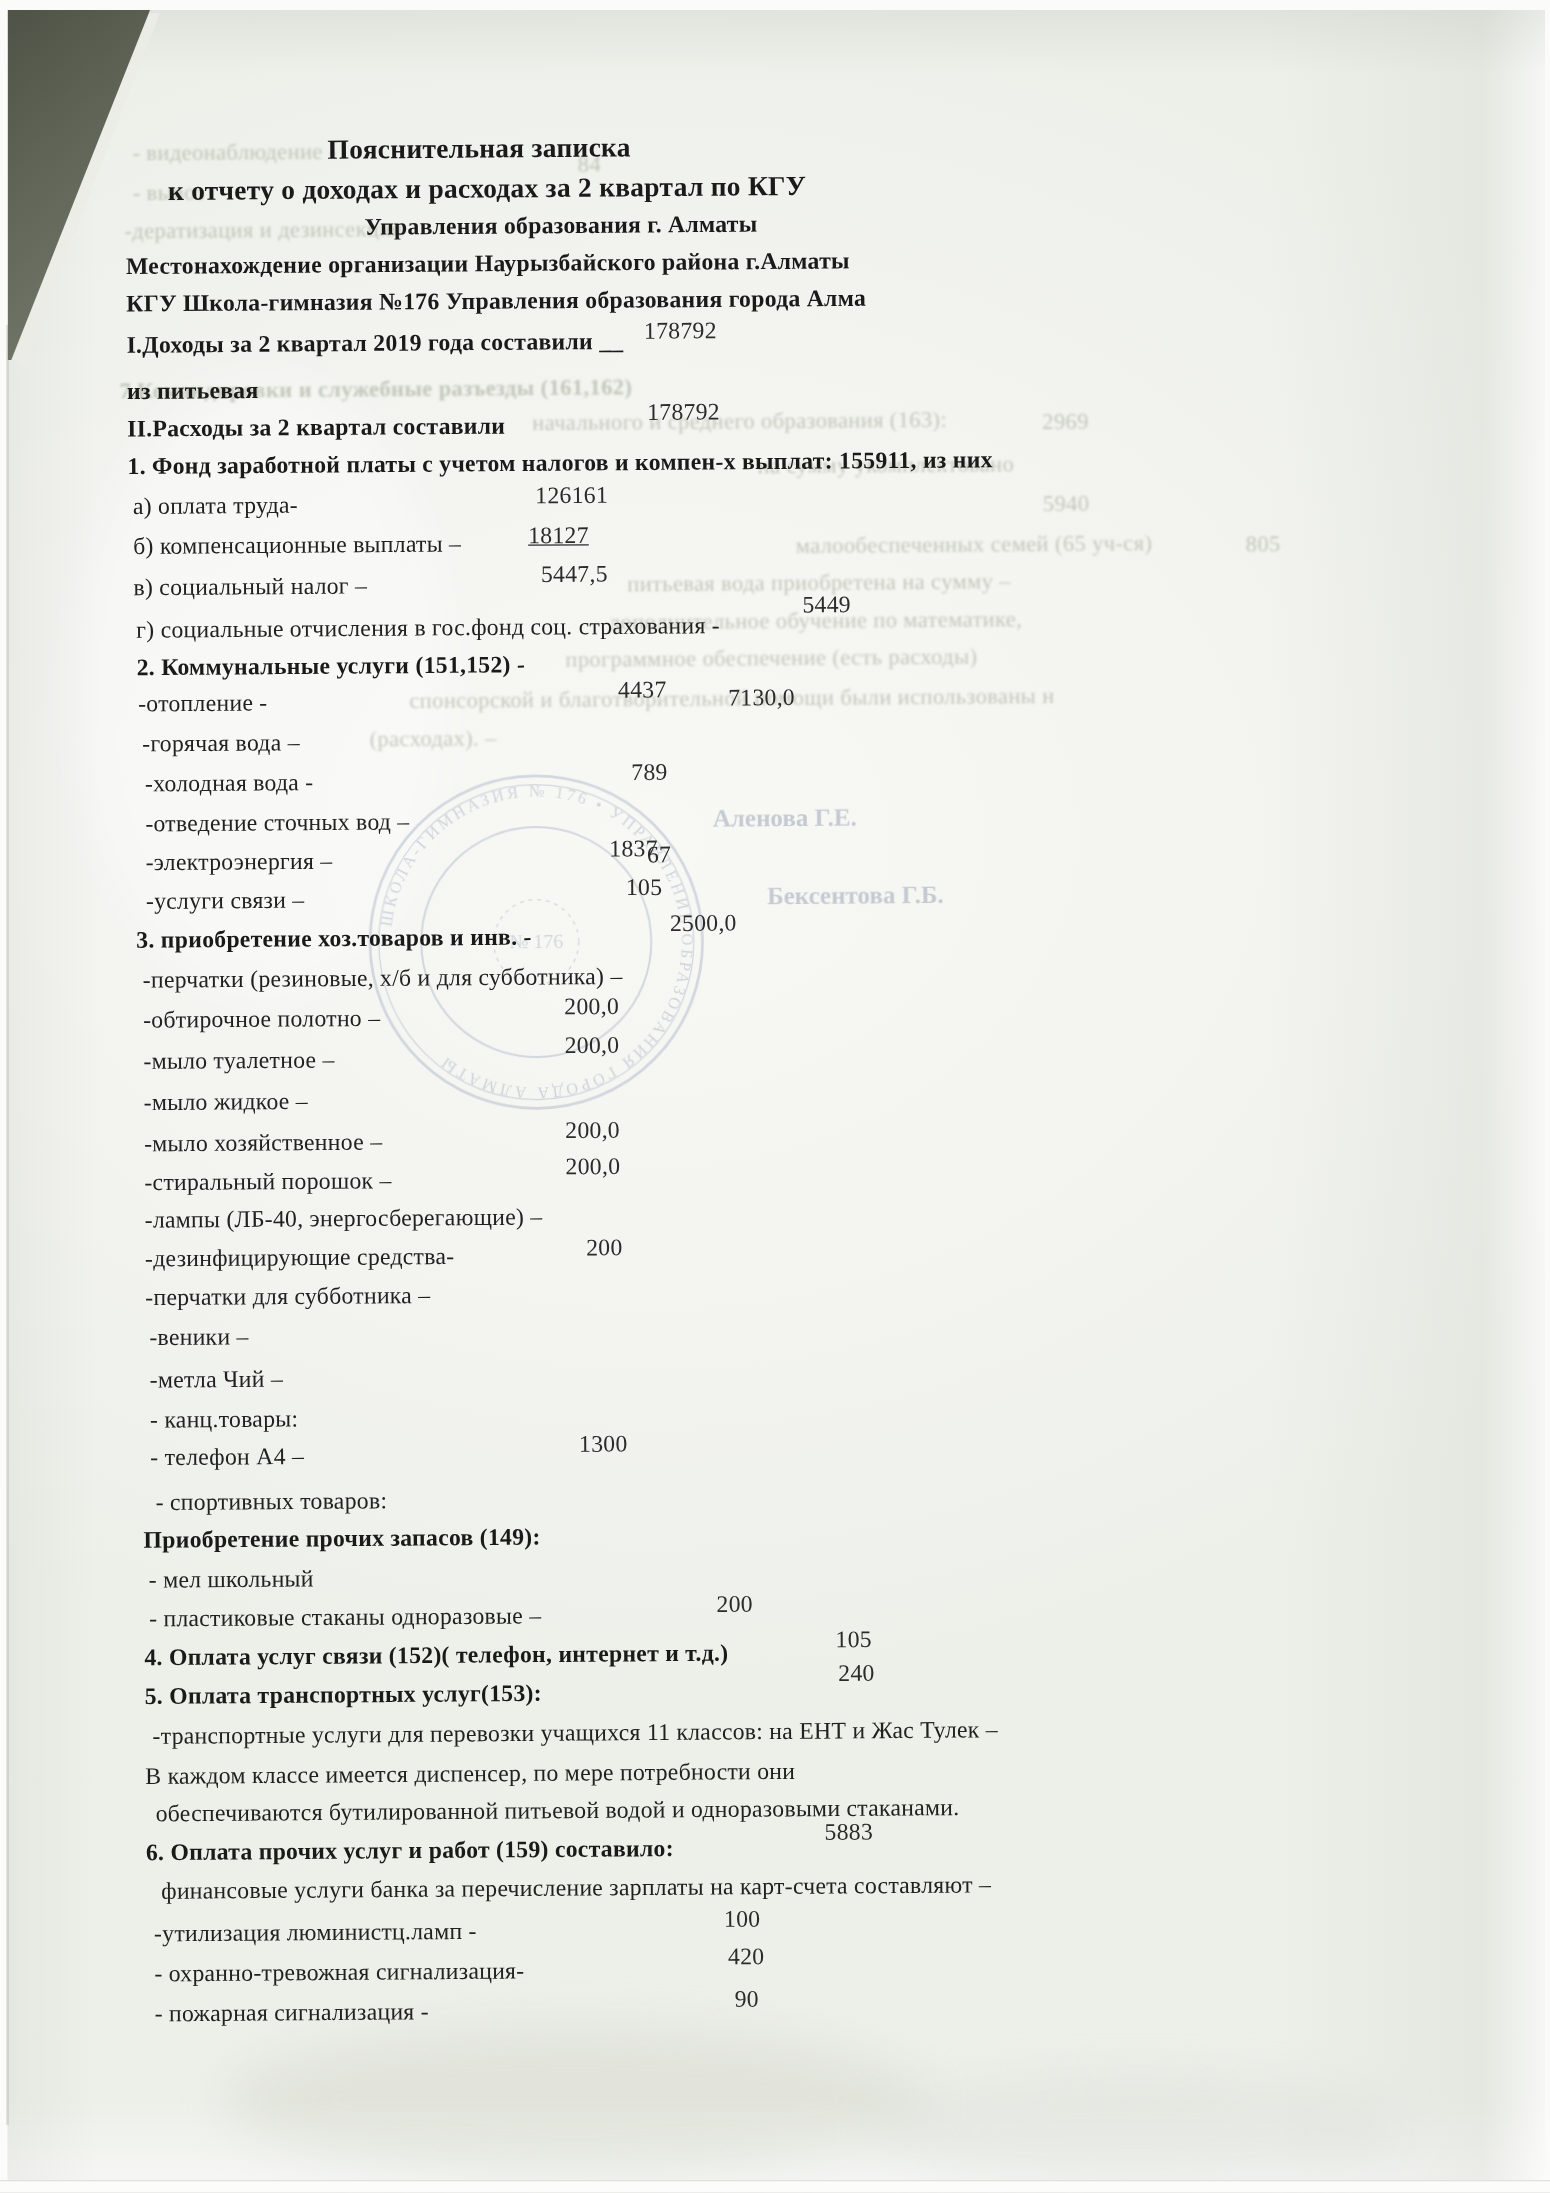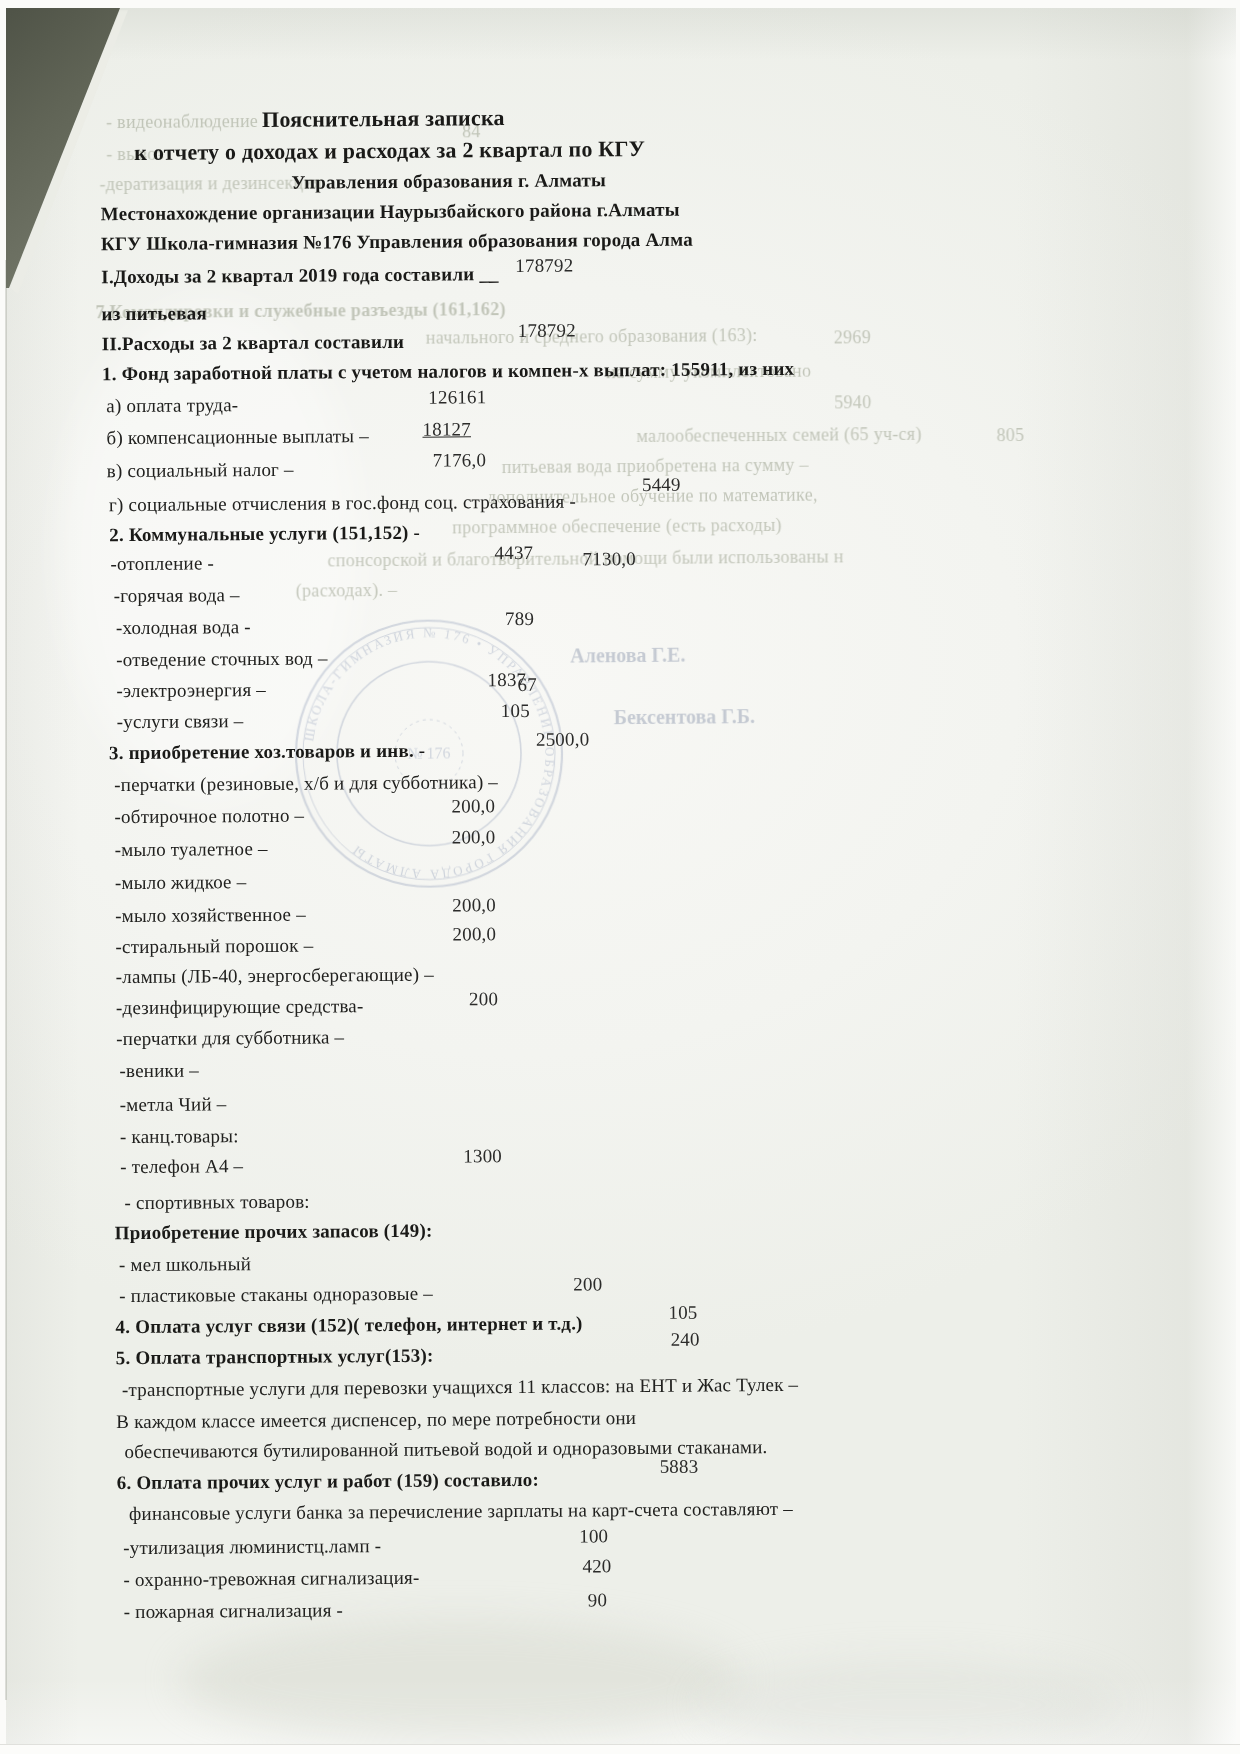--- a/index.html
+++ b/index.html
@@ -93,21 +93,21 @@
         <div class="line bold" style="left: 140px; top: 140px; font-size: 22px;"><span class="label">к отчету о доходах и расходах за 2 квартал по КГУ</span></div>
         <div class="line bold" style="left: 297px; top: 173px;"><span class="label">Управления образования г. Алматы</span></div>
         <div class="line bold" style="left: 106px; top: 203px;"><span class="label">Местонахождение организации Наурызбайского района г.Алматы</span></div>
         <div class="line bold" style="left: 106px; top: 233px;"><span class="label">КГУ Школа-гимназия  №176 Управления образования города Алма</span></div>
         <div class="line bold" style="left: 106px; top: 266px;"><span class="label">I.Доходы за 2 квартал 2019 года составили __</span><span class="value" style="left: 414px; top: -8px;">178792</span></div>
         <div class="line bold" style="left: 106px; top: 303px;"><span class="label">из питьевая</span></div>
         <div class="line bold" style="left: 106px; top: 333px;"><span class="label">II.Расходы за 2 квартал составили</span><span class="value" style="left: 416px; top: -10px;">178792</span></div>
         <div class="line bold" style="left: 106px; top: 363px;"><span class="label">1. Фонд заработной платы с учетом налогов и компен-х выплат: 155911, из них</span></div>
         <div class="line" style="left: 110px; top: 395px;"><span class="label">а) оплата труда-</span><span class="value" style="left: 322px; top: -6px;">126161</span></div>
         <div class="line" style="left: 110px; top: 427px;"><span class="label">б) компенсационные выплаты –</span><span class="value" style="left: 316px; top: -6px; text-decoration: underline;">18127</span></div>
-        <div class="line" style="left: 110px; top: 460px;"><span class="label">в) социальный налог –</span><span class="value" style="left: 326px; top: -8px;">7176,0</span></div>
+        <div class="line" style="left: 110px; top: 460px;"><span class="label">в) социальный налог –</span><span class="value" style="left: 326px; top: -8px;">5447,5</span></div>
         <div class="line" style="left: 112px; top: 494px;"><span class="label">г) социальные отчисления в гос.фонд соц. страхования -</span><span class="value" style="left: 533px; top: -16px;">5449</span></div>
         <div class="line bold" style="left: 112px; top: 524px;"><span class="label">2. Коммунальные услуги (151,152) -</span><span class="value" style="left: 473px; top: -12px; margin-top: 40px;">7130,0</span></div>
         <div class="line" style="left: 113px; top: 553px;"><span class="label">-отопление -</span><span class="value" style="left: 384px; top: -8px;">4437</span></div>
         <div class="line" style="left: 116px; top: 585px;"><span class="label">-горячая вода –</span></div>
         <div class="line" style="left: 118px; top: 617px;"><span class="label">-холодная вода -</span><span class="value" style="left: 389px; top: -6px;">789</span></div>
         <div class="line" style="left: 118px; top: 649px;"><span class="label">-отведение сточных вод –</span><span class="value" style="left: 401px; top: -6px; margin-top: 34px;">67</span></div>
         <div class="line" style="left: 118px; top: 680px;"><span class="label">-электроэнергия –</span><span class="value" style="left: 371px; top: -8px;">1837</span></div>
         <div class="line" style="left: 118px; top: 711px;"><span class="label">-услуги связи –</span><span class="value" style="left: 384px; top: -8px;">105</span></div>
         <div class="line bold" style="left: 110px; top: 742px;"><span class="label">3. приобретение хоз.товаров и инв. -</span><span class="value" style="left: 427px; top: -10px;">2500,0</span></div>
         <div class="line" style="left: 115px; top: 774px;"><span class="label">-перчатки (резиновые, х/б и для субботника) –</span></div>

